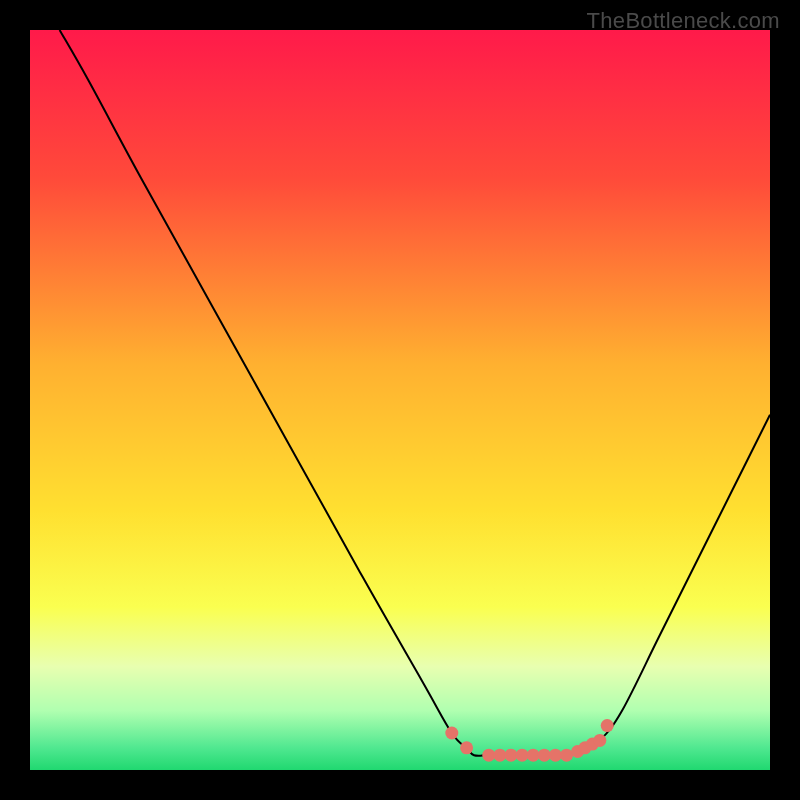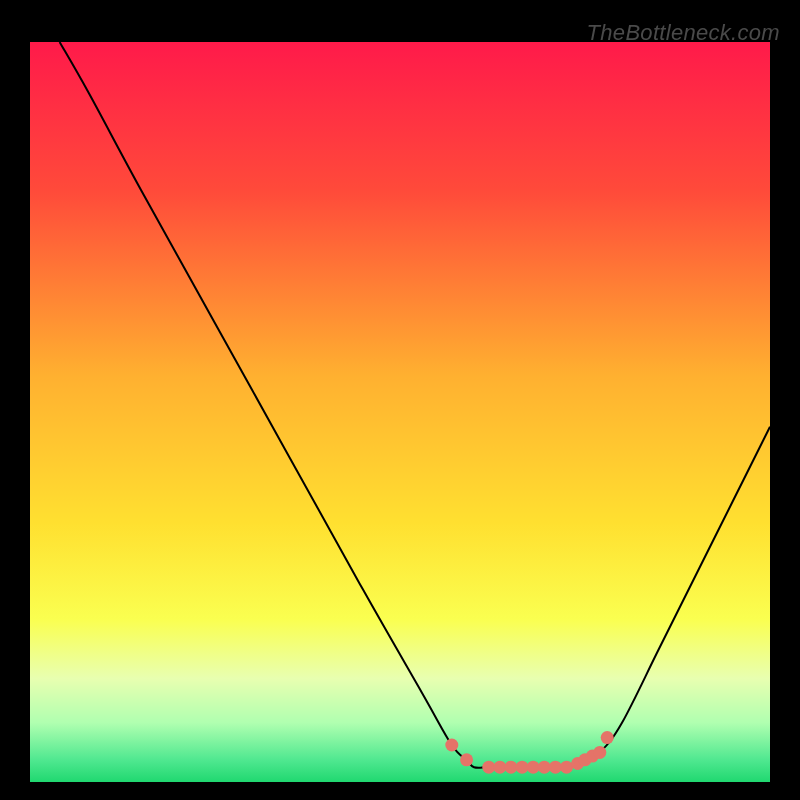--- a/index.html
+++ b/index.html
@@ -1,17 +1,17 @@
 <!DOCTYPE html>
 <html><head>
 <meta charset="utf-8">
 <style>
   * { margin: 0; padding: 0; box-sizing: border-box; }
   body { width: 800px; height: 800px; background: #000; position: relative; font-family: Arial, sans-serif; }
-  .chart-container { position: absolute; top: 12px; left: 0; width: 800px; height: 604px; font-style: italic; }
+  .chart-container { position: absolute; top: 0; left: 0; width: 800px; height: 604px; }
   .watermark { position: absolute; top: 8px; right: 20px; color: #4a4a4a; font-size: 22px; font-weight: 500; letter-spacing: 0.3px; }
   .plot-area { position: absolute; top: 30px; left: 30px; width: 740px; height: 740px; }
   svg { display: block; }
 </style>
 </head>
 <body>
 
 <div class="chart-container">
   <div class="watermark">TheBottleneck.com</div>
   <div class="plot-area">

